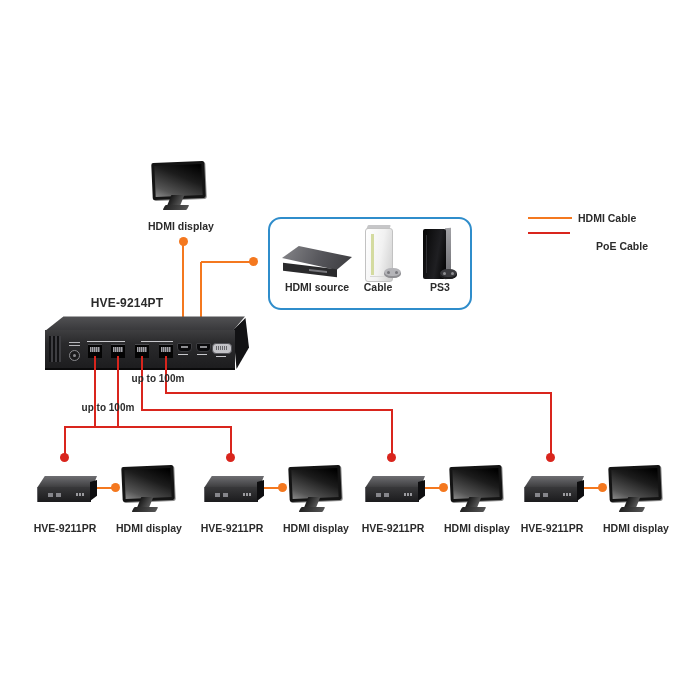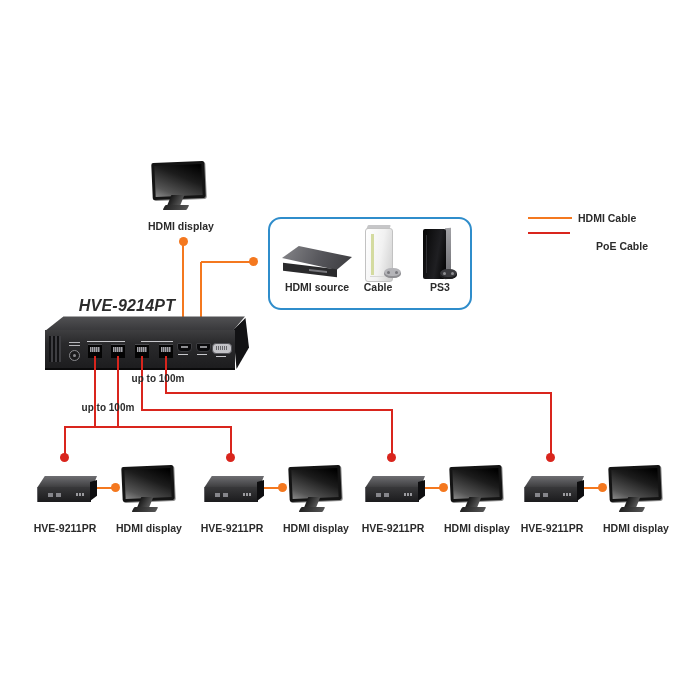--- a/index.html
+++ b/index.html
@@ -1,20 +1,20 @@
 <!DOCTYPE html>
 <html><head>
 <meta charset="utf-8">
 <style>
   html,body{margin:0;padding:0;background:#fff;}
   #canvas{position:relative;width:700px;height:700px;background:#ffffff;overflow:hidden;
           font-family:"Liberation Sans",sans-serif;}
   .abs{position:absolute;}
   .lbl{position:absolute;font-weight:600;font-size:10.5px;line-height:1.2;color:#2b2b2b;text-align:center;}
-  .lbl.bold{font-weight:800;font-size:16px;letter-spacing:.2px;font-style:italic;}
+  .lbl.bold{font-weight:800;font-size:12px;letter-spacing:.2px;}
   .lbl.small{font-size:10px;}
   
   .cable{position:absolute;background:#d9251d;}
   .cable.h{height:2px;} .cable.v{width:2px;}
   .cable.orange{background:#f4781f;}
   .dot{position:absolute;width:9px;height:9px;border-radius:50%;}
   .dot.red{background:#d9251d;} .dot.orange{background:#f4781f;}
   
   .monitor{position:absolute;}
   .monitor .panel{position:absolute;left:0;top:4px;width:92%;height:68%;background:#141414;

